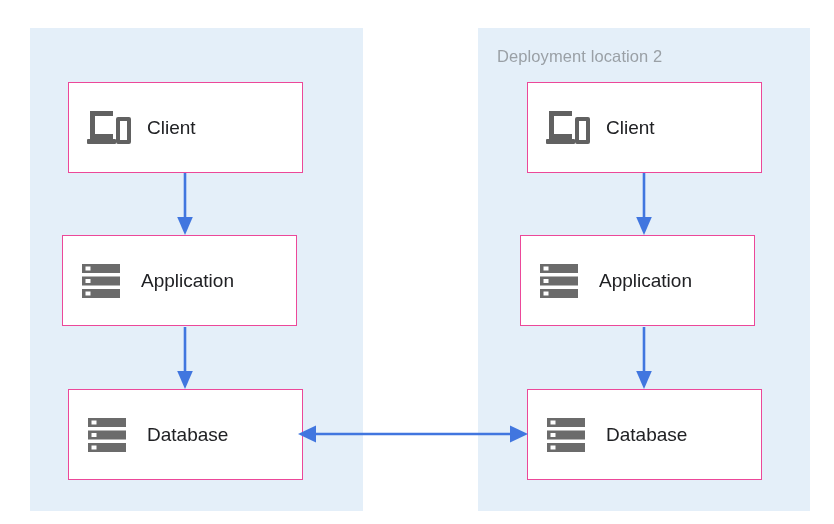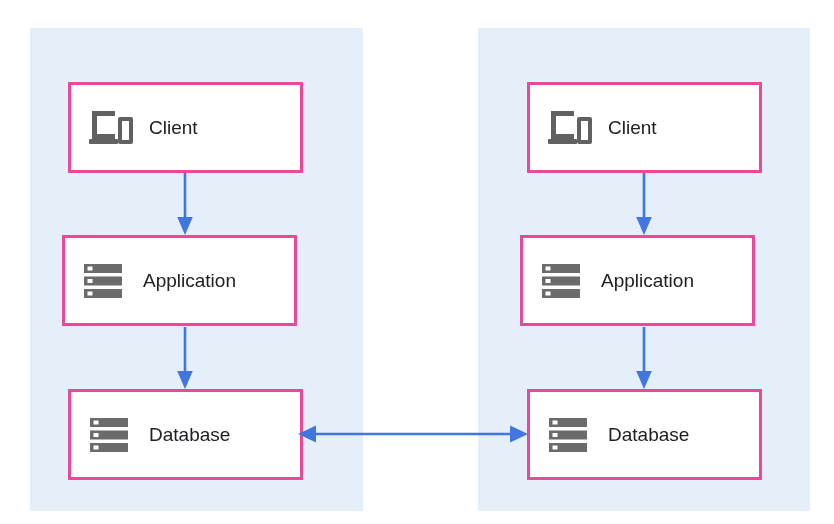--- a/index.html
+++ b/index.html
@@ -39,21 +39,21 @@
     white-space: nowrap;
     letter-spacing: 0.1px;
   }
 
   
   .node {
     position: absolute;
     width: 235px;
     height: 91px;
     background: #ffffff;
-    border: 3px solid #ec4899;
+    border: 1px solid #ec4899;
     box-sizing: border-box;
     display: flex;
     align-items: center;
     padding-left: 18px;
   }
   .node-label {
     font-size: 19px;
     color: #202124;
     margin-left: 16px;
     white-space: nowrap;
@@ -142,20 +142,21 @@
       <rect x="4.5" y="5.5" width="5" height="4" fill="#ffffff"></rect>
       <rect x="1" y="15.5" width="38" height="9" fill="#6b6b6b"></rect>
       <rect x="4.5" y="18" width="5" height="4" fill="#ffffff"></rect>
       <rect x="1" y="28" width="38" height="9" fill="#6b6b6b"></rect>
       <rect x="4.5" y="30.5" width="5" height="4" fill="#ffffff"></rect>
     </svg>
     <span class="node-label">Database</span>
   </div>
 
   <div class="zone" id="zone-2"></div>
+  <div class="zone-label" style="left:497px;top:46px;">Deployment location 2</div>
 
   <div class="node" id="node-client-2">
     <svg class="icon" viewBox="0 0 44 40">
       <path d="M3 3 h23 v5 h-18 v18 h18 v5 h-23 z" fill="#616161"></path>
       <rect x="0" y="31" width="29" height="5" rx="1" fill="#616161"></rect>
       <path d="M31 9 h11 a2 2 0 0 1 2 2 v23 a2 2 0 0 1 -2 2 h-11 a2 2 0 0 1 -2 -2 v-23 a2 2 0 0 1 2 -2 z
                M33 13 h7 v19 h-7 z" fill="#616161" fill-rule="evenodd"></path>
     </svg>
     <span class="node-label">Client</span>
   </div>

